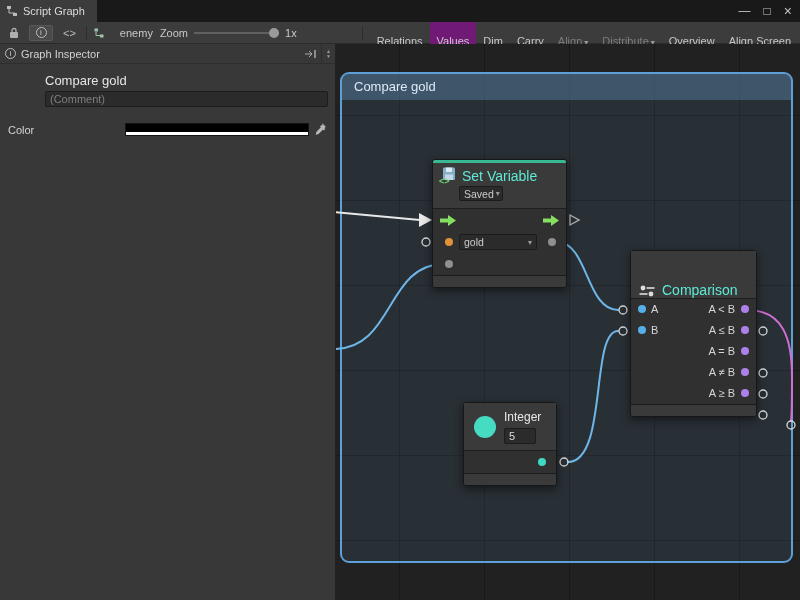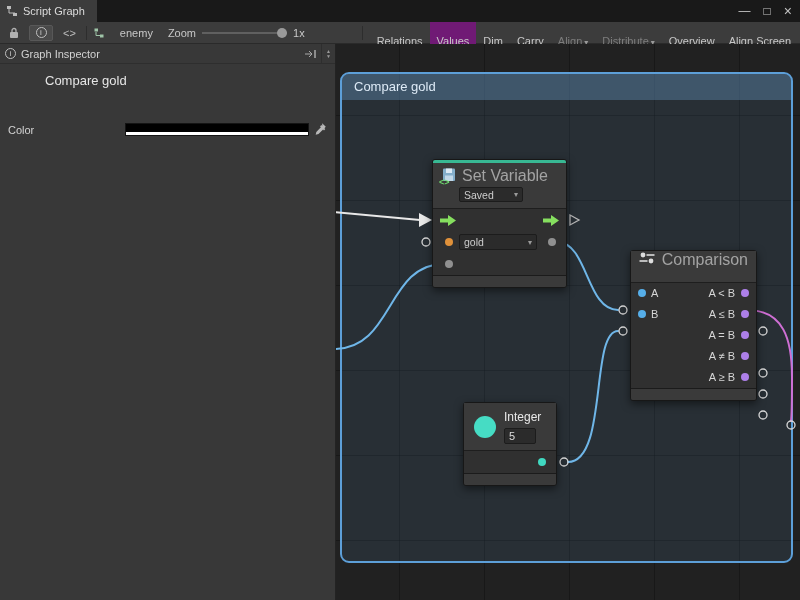--- a/index.html
+++ b/index.html
@@ -18,21 +18,21 @@
   
   .toolbar{position:absolute;left:0;top:22px;width:800px;height:22px;background:#3c3c3c;
     border-bottom:1px solid #2a2a2a;display:flex;align-items:center;padding:0 2px 0 6px;gap:7px;}
   .tb-sep{width:1px;height:14px;background:#2d2d2d;}
   .tb-spacer{flex:1;}
   .icon-btn{height:16px;display:flex;align-items:center;justify-content:center;padding:0 3px;}
   .icon-btn.boxed{background:#4a4a4a;border:1px solid #585858;border-radius:2px;width:24px;}
   .circle-i{display:inline-block;width:11px;height:11px;line-height:10px;border:1px solid #bfbfbf;
     border-radius:50%;font-size:8px;text-align:center;color:#cfcfcf;}
   .graphref{display:flex;align-items:center;gap:16px;color:#c8c8c8;}
-  .zoom-wrap{display:flex;align-items:center;gap:6px;margin-left:8px;}
+  .zoom-wrap{display:flex;align-items:center;gap:6px;}
   .zoom-slider{position:relative;width:85px;height:12px;}
   .zoom-track{position:absolute;left:0;right:0;top:5px;height:2px;background:#606060;}
   .zoom-handle{position:absolute;right:0;top:1px;width:10px;height:10px;border-radius:50%;background:#9a9a9a;}
   .tb-group{display:flex;align-items:center;height:22px;}
   .tb-btn{height:22px;line-height:22px;padding:8px 7px;color:#c8c8c8;white-space:nowrap;cursor:default;}
   .tb-btn.active{background:#701a75;}
   .tb-btn.dim{color:#7d7d7d;}
   .caret{font-size:8px;color:#9a9a9a;margin-left:2px;}
 
   
@@ -63,21 +63,21 @@
     border-radius:9px;background:rgba(80,118,152,.17);z-index:1;}
   .group-header{height:26px;line-height:26px;background:rgba(96,140,180,.42);
     border-radius:7px 7px 0 0;padding:0 12px;font-size:13px;color:#ddeaf6;}
   .wires{position:absolute;left:0;top:0;z-index:2;pointer-events:none;}
 
   .node{position:absolute;background:#303030;border:1px solid #171717;border-radius:3px;
     box-shadow:0 3px 9px rgba(0,0,0,.5);z-index:3;}
   .n-accent{height:3px;background:#38b893;border-radius:2px 2px 0 0;}
   .n-header{background:#3a3a3a;border-bottom:1px solid #1e1e1e;}
   .n-titlerow{display:flex;align-items:center;gap:6px;padding:4px 8px 1px 6px;}
-  .n-title{font-size:16px;color:#a3a3a3;white-space:nowrap;}
+  .n-title{font-size:14px;color:#5eead4;white-space:nowrap;}
   .n-footer{height:12px;background:#3a3a3a;border-top:1px solid #1b1b1b;border-radius:0 0 2px 2px;}
   .n-row{position:relative;height:22px;}
   .dot{position:absolute;width:8px;height:8px;border-radius:50%;top:7px;}
   .dot.orange{background:#e0913a;}
   .dot.gray{background:#909090;}
   .dot.blue{background:#56aee8;}
   .dot.purple{background:#ad7fe8;}
   .dot.teal{background:#40d8c0;}
   .dropdown{display:flex;align-items:center;justify-content:space-between;background:#2b2b2b;
     border:1px solid #1c1c1c;border-radius:2px;color:#cccccc;font-size:10.5px;padding:0 4px;}
@@ -170,20 +170,21 @@
             <path d="M5 2l3 3-3 3" stroke="#a8a8a8" fill="none"></path>
             <path d="M11 1v8" stroke="#a8a8a8" stroke-width="1.5"></path>
           </svg>
         <span class="updown">
           <span>▲</span>
           <span>▼</span>
         </span>
       </span>
     </div>
     <div class="graph-title">Compare gold</div>
+    <input class="comment-input" placeholder="(Comment)" style="">
     <div class="color-label">Color</div>
     <div class="color-field">
       <div class="color-main"></div>
       <div class="color-alpha"></div>
     </div>
     <svg width="13" height="13" style="position:absolute;left:314px;top:78px;">
       <path d="M8.2 1.2 L11.8 4.8 10.4 6.2 11.3 7.1 10 8.4 9.1 7.5 4.5 12.1 1.7 12.7 2.3 9.9 6.9 5.3 6 4.4 7.3 3.1 8.2 4z" fill="#b8b8b8"></path>
     </svg>
   </div>
 
@@ -222,21 +223,21 @@
       <div class="n-header" style="height:46px;">
         <div class="n-titlerow">
           <svg width="17" height="17" viewBox="0 0 17 17">
             <rect x="4" y="0.5" width="12" height="12.5" rx="1" fill="#84aeca"></rect>
             <rect x="7" y="0.5" width="6" height="4.5" fill="#ddeaf4"></rect>
             <rect x="6" y="7.5" width="8" height="5.5" fill="#c2d8e8"></rect>
             <text x="0" y="16.5" font-size="9" font-weight="bold" fill="#6fdb6f">&lt;&gt;</text>
           </svg>
           <span class="n-title">Set Variable</span>
         </div>
-        <div class="dropdown" style="width:64px;height:15px;margin:1px 0 0 26px;">
+        <div class="dropdown" style="width:44px;height:15px;margin:1px 0 0 26px;">
           <span>Saved</span>
           <span class="caret">▾</span>
         </div>
       </div>
       <div class="n-row">
         <svg class="flow-arrow" style="left:7px;" width="16" height="11" viewBox="0 0 16 11">
             <path d="M0 3.5h8V0l8 5.5-8 5.5V7.5H0z" fill="#86df5f"></path>
           </svg>
         <svg class="flow-arrow" style="right:7px;" width="16" height="11" viewBox="0 0 16 11">
             <path d="M0 3.5h8V0l8 5.5-8 5.5V7.5H0z" fill="#86df5f"></path>
@@ -250,21 +251,21 @@
         </div>
         <span class="dot gray" style="right:10px;"></span>
       </div>
       <div class="n-row">
         <span class="dot gray" style="left:12px;"></span>
       </div>
       <div class="n-footer"></div>
     </div>
 
     <div class="node" style="left:294px;top:206px;width:127px;">
-      <div class="n-header" style="height:32px;display:flex;align-items:flex-start;gap:7px;padding:0 8px;">
+      <div class="n-header" style="height:48px;display:flex;align-items:flex-end;gap:7px;padding:0 8px;">
         <svg width="16" height="14">
           <circle cx="4" cy="4" r="2.4" fill="#ddd"></circle>
             <path d="M7.5 4h8" stroke="#ddd" stroke-width="1.6"></path>
           <circle cx="12" cy="10" r="2.4" fill="#ddd"></circle>
             <path d="M0.5 10h8" stroke="#ddd" stroke-width="1.6"></path>
         </svg>
         <span class="n-title">Comparison</span>
       </div>
       <div class="c-row">
         <span class="dot blue" style="left:7px;"></span>

